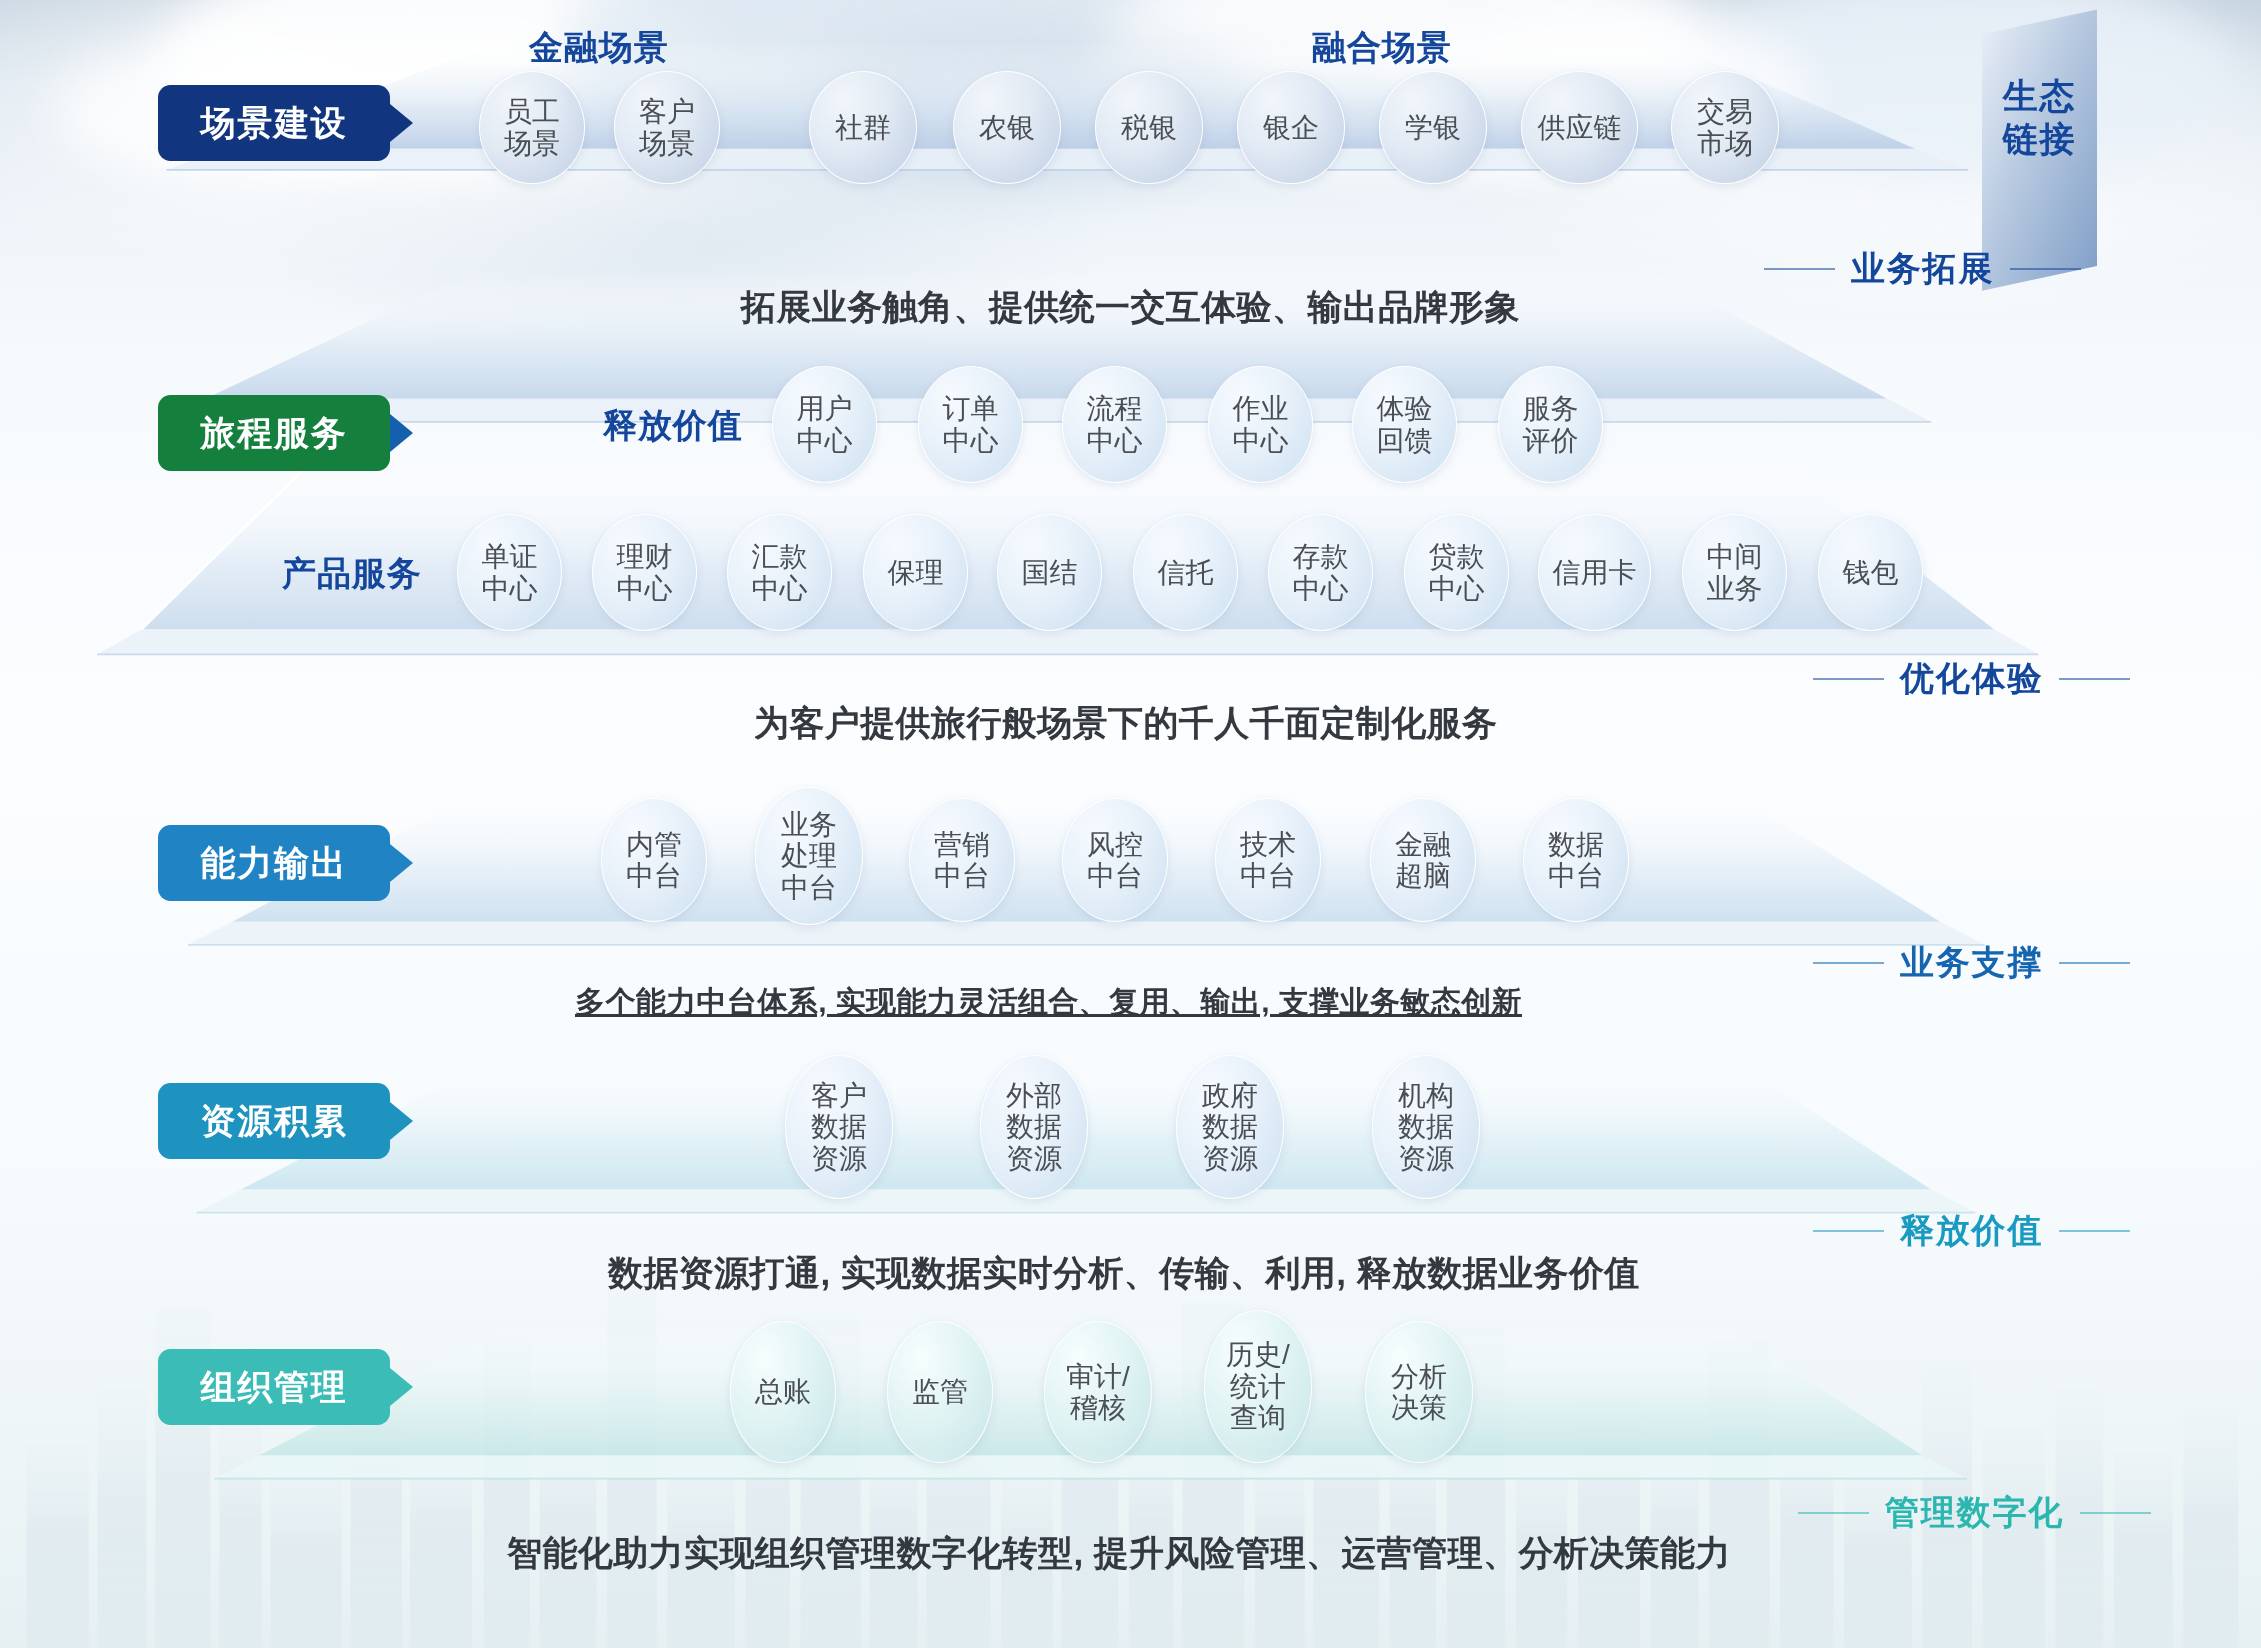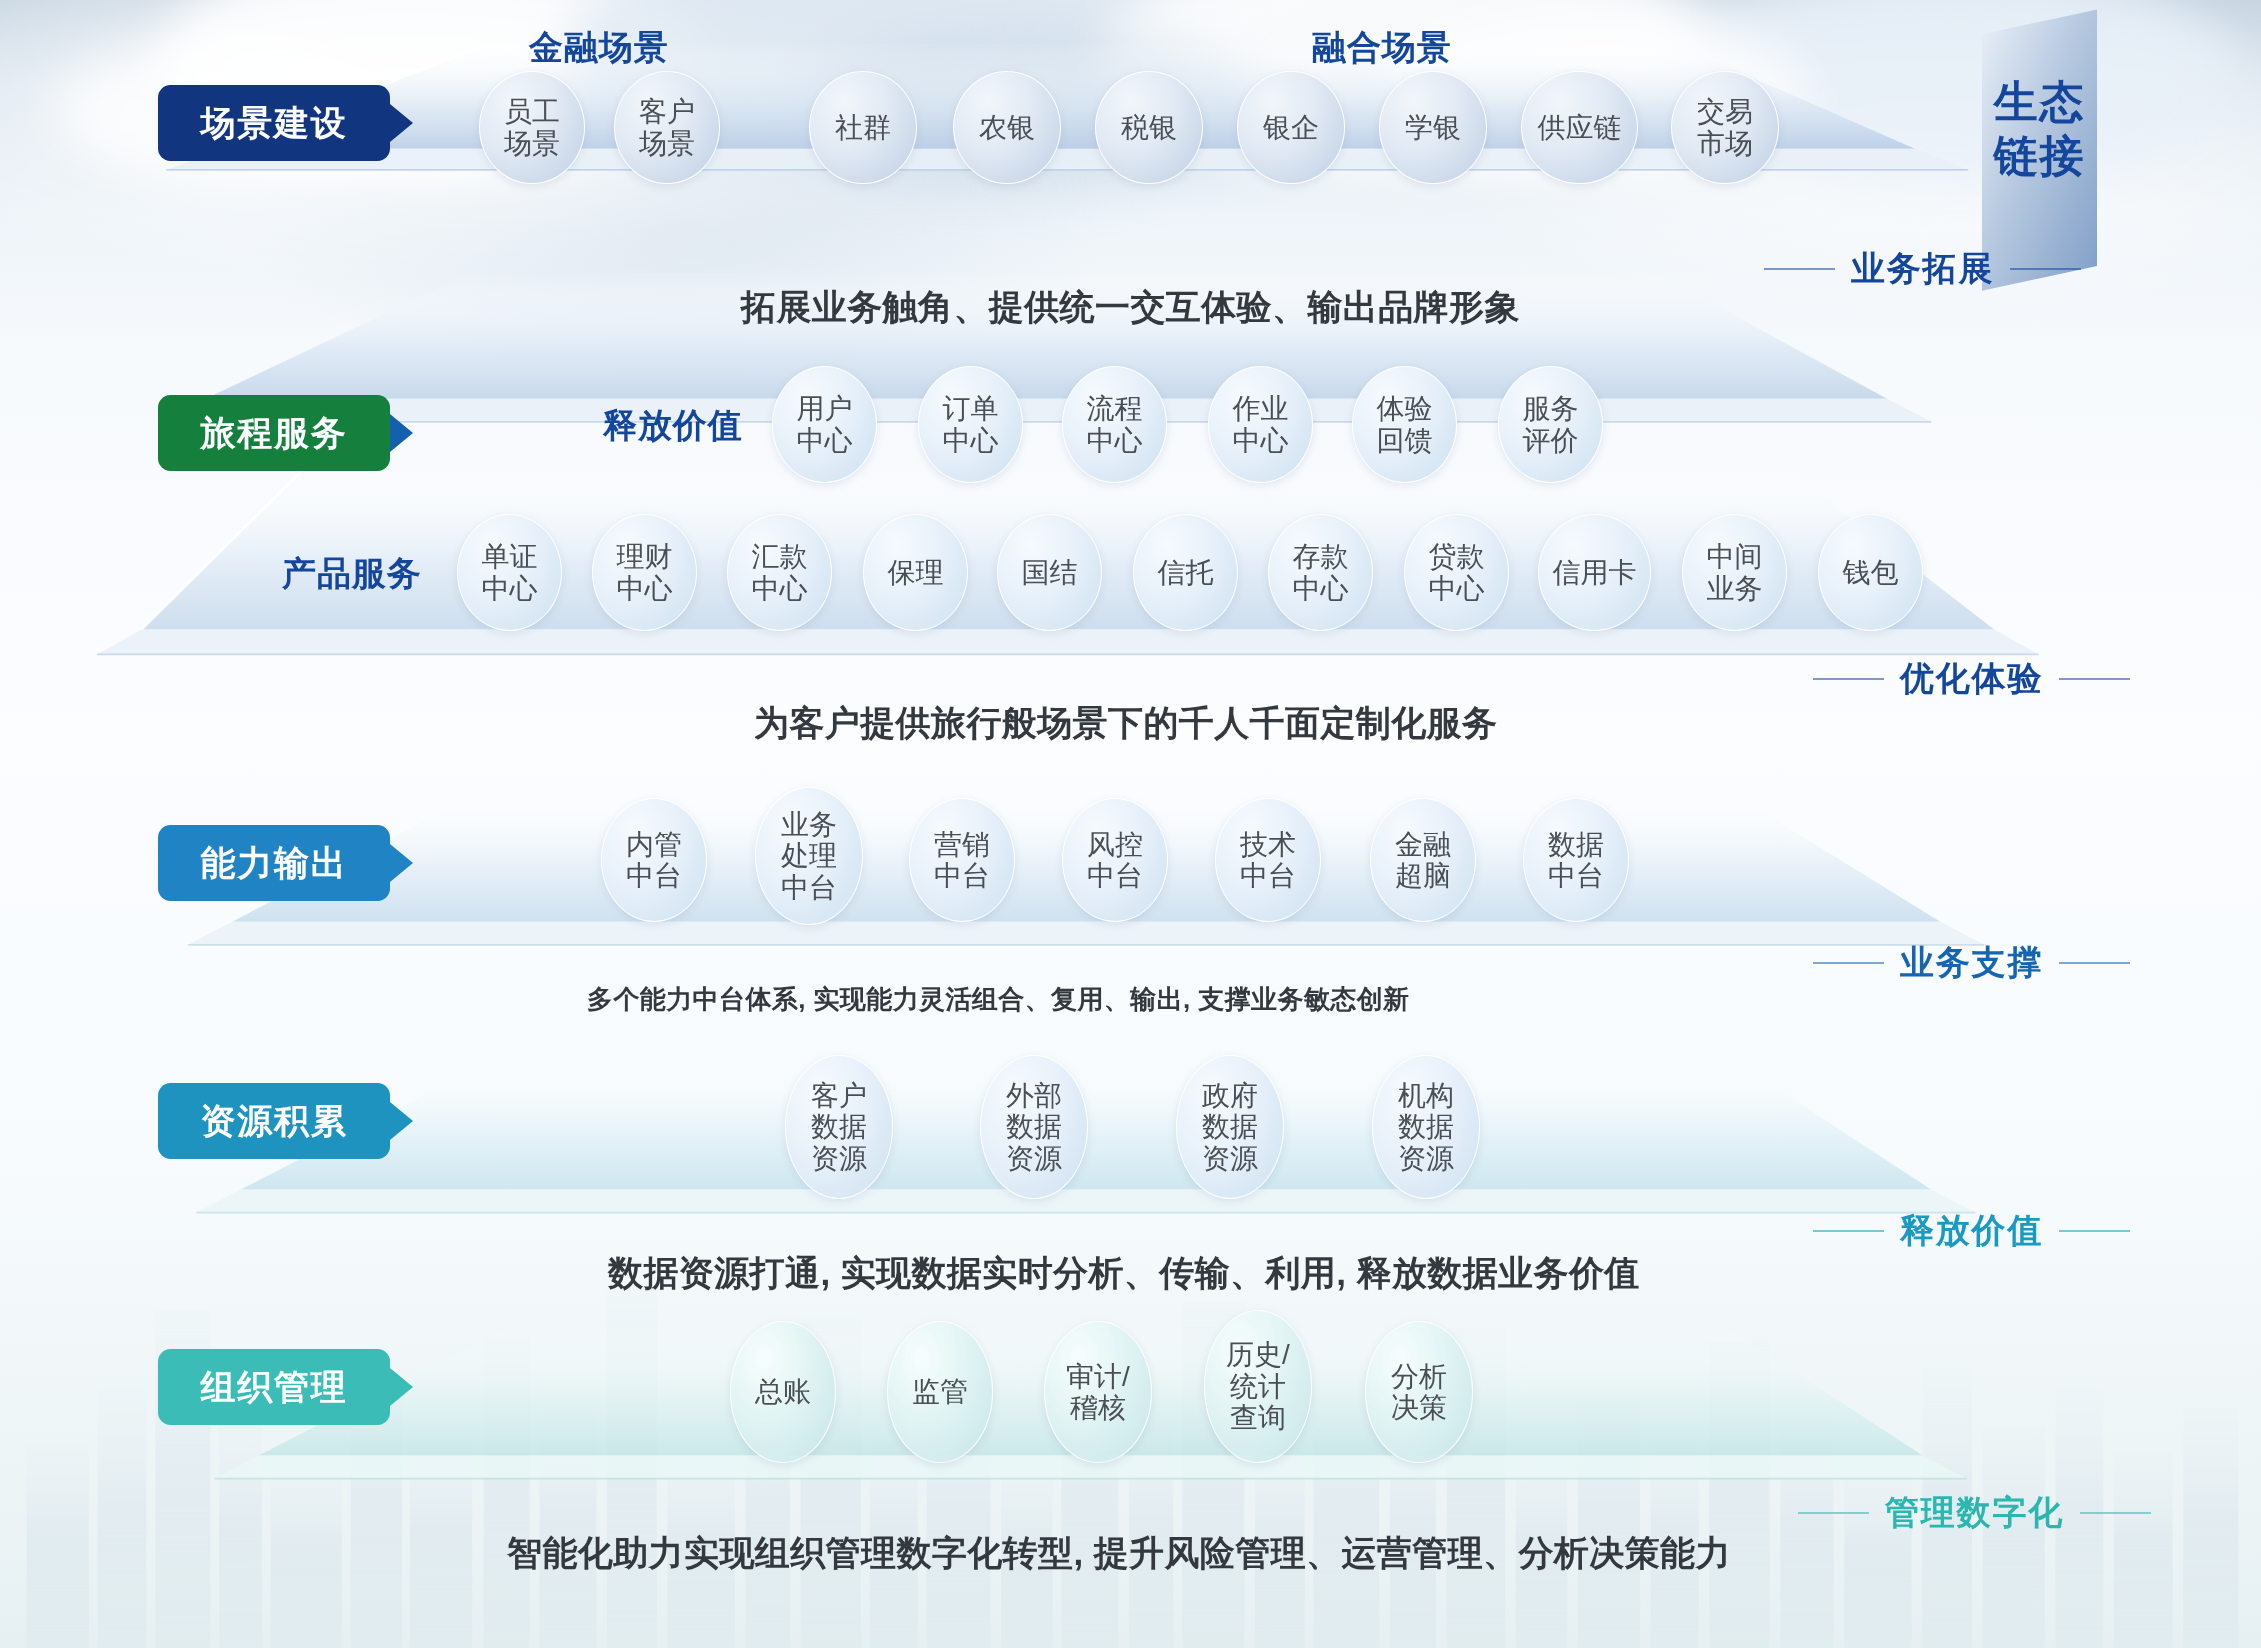--- a/index.html
+++ b/index.html
@@ -259,21 +259,21 @@
     <svg viewBox="0 0 130 320" style="width:115px;height:284px;display:block;">
       <defs>
         <linearGradient id="rg1" x1="0" y1="0" x2="1" y2="1">
           <stop offset="0%" stop-color="#eaf0f8"></stop>
           <stop offset="45%" stop-color="#b7c9e0"></stop>
           <stop offset="100%" stop-color="#7f9ec7"></stop>
         </linearGradient>
       </defs>
       <polygon points="0,28 130,0 130,290 0,318" fill="url(#rg1)"></polygon>
     </svg>
-    <div class="rtext" style="top:66px;font-size:44px;">生态
+    <div class="rtext" style="top:66px;font-size:35px;">生态
 链接</div>
   </div>
 
 
   <div class="pill" style="left:158px;top:85px;width:232px;height:76px;background:#12357f;font-size:35px;">
     <span>场景建设</span>
     <span class="nub" style="border-left:23px solid #12357f;"></span>
   </div>
 
   <div class="grouphdr" style="left:529px;top:25px;font-size:34px;">金融场景</div>
@@ -368,21 +368,21 @@
 超脑</div>
   <div class="node lightblue" style="left:1523px;top:798px;width:106px;height:124px;font-size:28px;">数据
 中台</div>
 
   <div class="outcome" style="left:1813px;top:940px;font-size:34px;color:#1565b0;">
       <span style="display: inline-block; width: 71px; height: 1.8px; margin-right: 16px; background: rgb(21, 101, 176); opacity: 0.55;"></span>
     <span>业务支撑</span>
   <span style="display: inline-block; width: 71px; height: 1.8px; margin-left: 16px; background: rgb(21, 101, 176); opacity: 0.55;"></span>
     </div>
 
-  <div class="caption" style="left:587px;top:982px;font-size:26px;">多个能力中台体系, 实现能力灵活组合、复用、输出, 支撑业务敏态创新</div>
+  <div class="caption" style="left:575px;top:982px;font-size:30px;text-decoration:underline;">多个能力中台体系, 实现能力灵活组合、复用、输出, 支撑业务敏态创新</div>
 
   <div class="pill" style="left:158px;top:1083px;width:232px;height:76px;background:#1f93bf;font-size:35px;">
     <span>资源积累</span>
     <span class="nub" style="border-left:23px solid #1f93bf;"></span>
   </div>
 
   <div class="node lightblue" style="left:785px;top:1055px;width:108px;height:144px;font-size:28px;">客户
 数据
 资源</div>
   <div class="node lightblue" style="left:980px;top:1055px;width:108px;height:144px;font-size:28px;">外部

